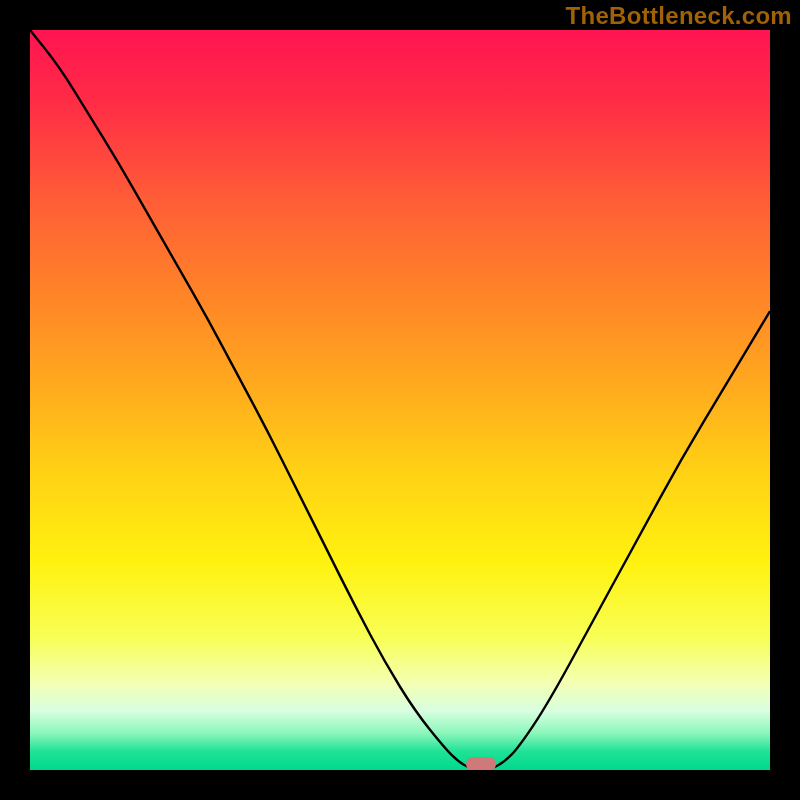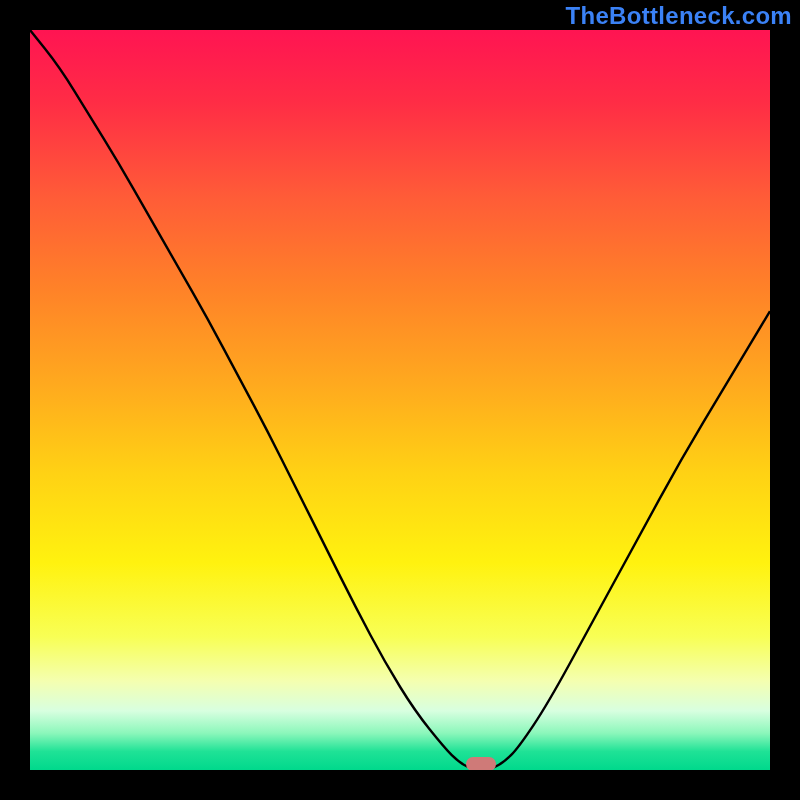--- a/index.html
+++ b/index.html
@@ -16,21 +16,21 @@
     top: 0;
     left: 0;
     width: 800px;
     height: 800px;
     background: #000;
   }
   .watermark {
     position: absolute;
     top: 2px;
     right: 8px;
-    color: #3b82f6;
+    color: #a16207;
     font-size: 24px;
     font-weight: bold;
     letter-spacing: 0.3px;
     z-index: 50;
   }
   .plot {
     position: absolute;
     top: 30px;
     left: 30px;
     width: 740px;

